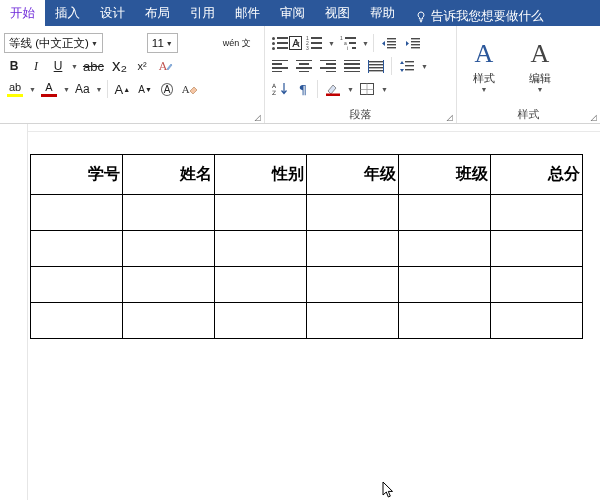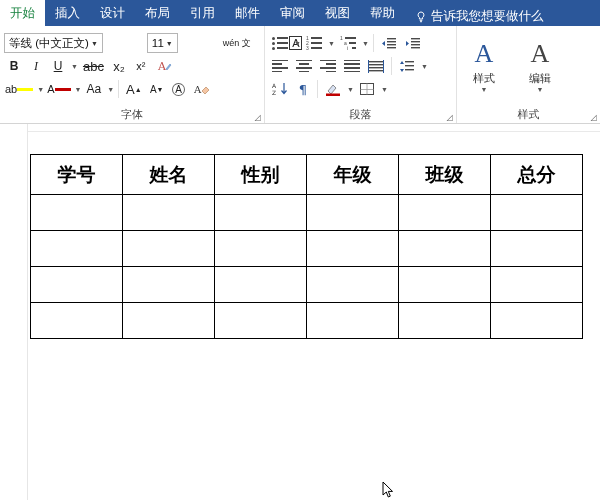--- a/index.html
+++ b/index.html
@@ -24,21 +24,21 @@
     position:relative;
   }
   .tab {
     padding:0 10px;
     display:flex; align-items:center;
     white-space:nowrap;
     cursor:default;
   }
   .tab.active {
     background:#ffffff;
-    color:#15803d;
+    color:#6d28d9;
     font-weight:normal;
   }
   .tell-me {
     display:flex; align-items:center;
     padding:0 6px 0 10px;
     gap:4px;
     white-space:nowrap;
     overflow:hidden;
     margin-top:7px;
   }
@@ -112,22 +112,22 @@
     color:#111;
     white-space:nowrap;
   }
   .combo .val { flex:1; overflow:hidden; }
   .combo .dd { width:11px; text-align:center; font-size:7px; color:#333; }
 
   .font-combo { width:148px; }
   .size-combo { width:46px; }
 
   .colorbtn {
-    display:inline-flex; align-items:center;
-    justify-content:space-between; height:20px; min-width:22px;
+    display:inline-flex; flex-direction:column; align-items:center;
+    justify-content:center; height:20px; min-width:22px;
     border:1px solid transparent; border-radius:2px;
   }
   .colorbtn .glyph { font-size:11px; line-height:11px; }
   .colorbtn .bar { width:16px;height:3px;margin-top:1px; }
 
   
   .align-ico { width:16px;height:13px; display:flex; flex-direction:column; justify-content:space-between;}
   .align-ico i { height:1.5px; background:#4a4a4a; display:block; }
 
   .listico { width:16px;height:13px; display:flex; flex-direction:column; justify-content:space-between;}
@@ -180,22 +180,23 @@
     height:36px;
     text-align:center;
     vertical-align:middle;
     font-family:"DejaVu Sans", sans-serif;
     font-size:15px;
     color:#000;
     padding:0 2px;
   }
   table.doc-table th {
     font-weight:bold;
-    font-size:19px;
+    font-size:16px;
     height:40px;
+    text-align:right;
   }
   .c1 { width:92px; }
   .c2 { width:92px; }
   .c3 { width:92px; }
   .c4 { width:92px; }
   .c5 { width:92px; }
   .c6 { width:92px; }
 
   
   .cursor {
@@ -277,21 +278,21 @@
       <div class="btn italic">
           <span>I</span>
         </div>
       <div class="btn ul">
           <span>U</span>
         </div>
       <span class="caret">▼</span>
       <div class="btn strike">
           <span>abc</span>
         </div>
-      <div class="btn" style="font-size:13px;">
+      <div class="btn" style="font-size:17px;">
           <span>x₂</span>
         </div>
       <div class="btn" style="font-size:11px;">
           <span>x²</span>
         </div>
       <div class="btn">
         <svg width="16" height="14" viewBox="0 0 16 14">
             <text x="2" y="11" font-size="11" fill="#c0504d" font-family="DejaVu Serif">A</text>
             <path d="M10 10 l4-5 1 1 -4 5z" fill="#8db3e2" stroke="#4f81bd" stroke-width="0.5"></path>
           </svg>
@@ -324,21 +325,20 @@
       <div class="btn">
           <span style="border:1px solid #666;border-radius:50%;padding:0 2px;font-size:10px;">A</span>
         </div>
       <div class="btn">
         <svg width="16" height="14" viewBox="0 0 16 14">
             <text x="0" y="11" font-size="10" fill="#333" font-family="DejaVu Serif">A</text>
             <path d="M8 9 l4-4 3 3 -4 4z" fill="#f5c6a5" stroke="#b07c4f" stroke-width="0.6"></path>
           </svg>
       </div>
     </div>
-    <div class="group-label">字体</div>
     <div class="group-dialog">◿</div>
   </div>
 
   <div class="group" style="width:192px;">
     <div class="row" style="margin-top:4px;">
       <div class="btn">
         <span class="listico">
           <span class="ln">
               <span class="dot"></span>
               <span class="bar2"></span>

